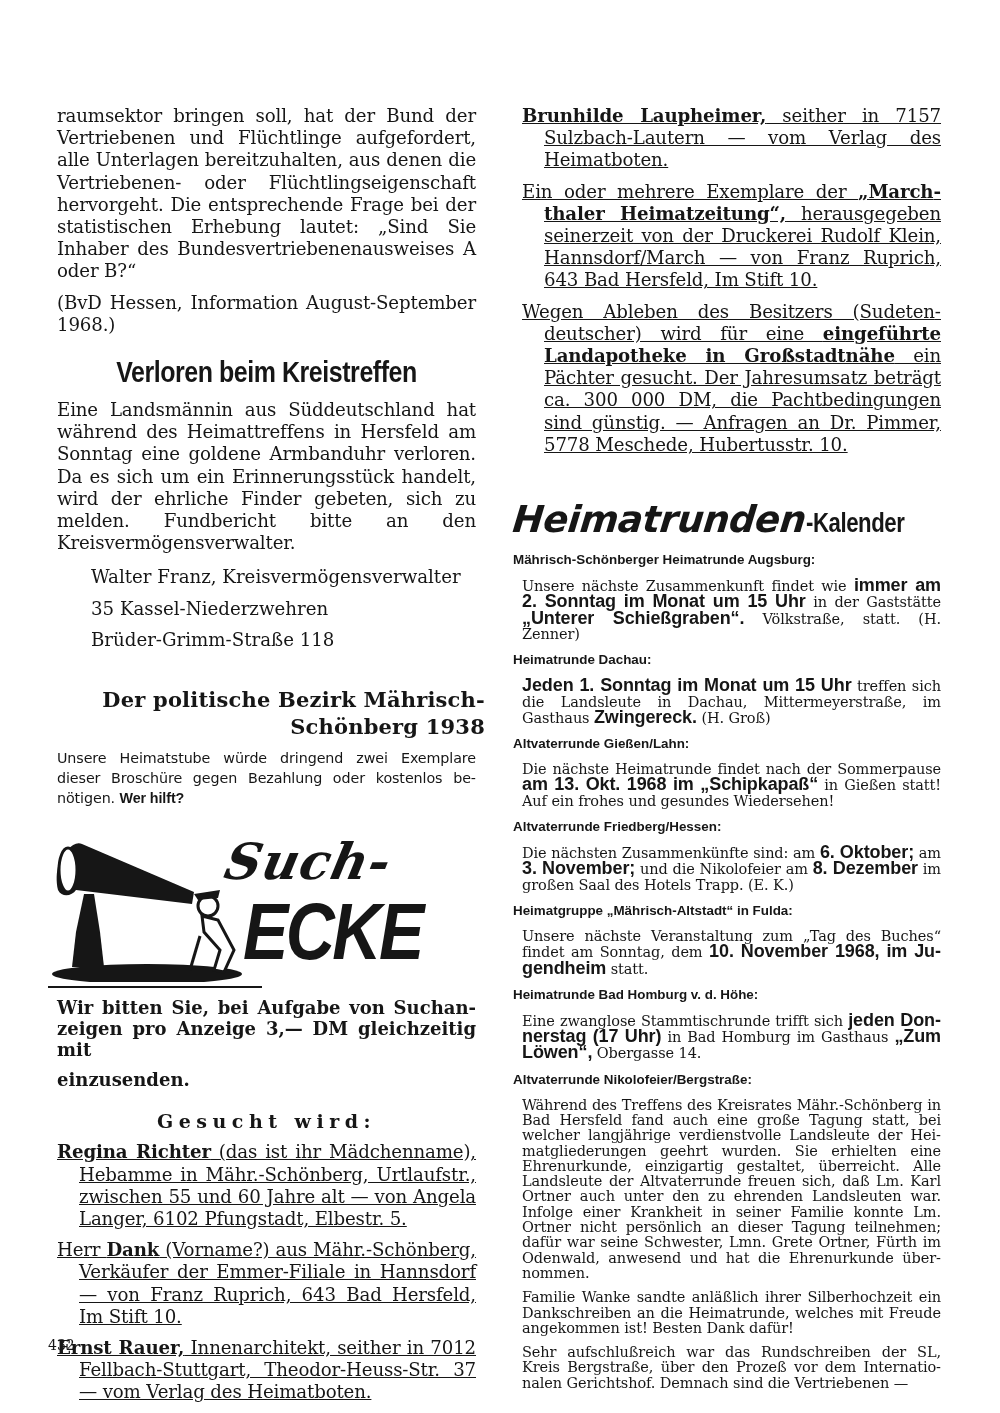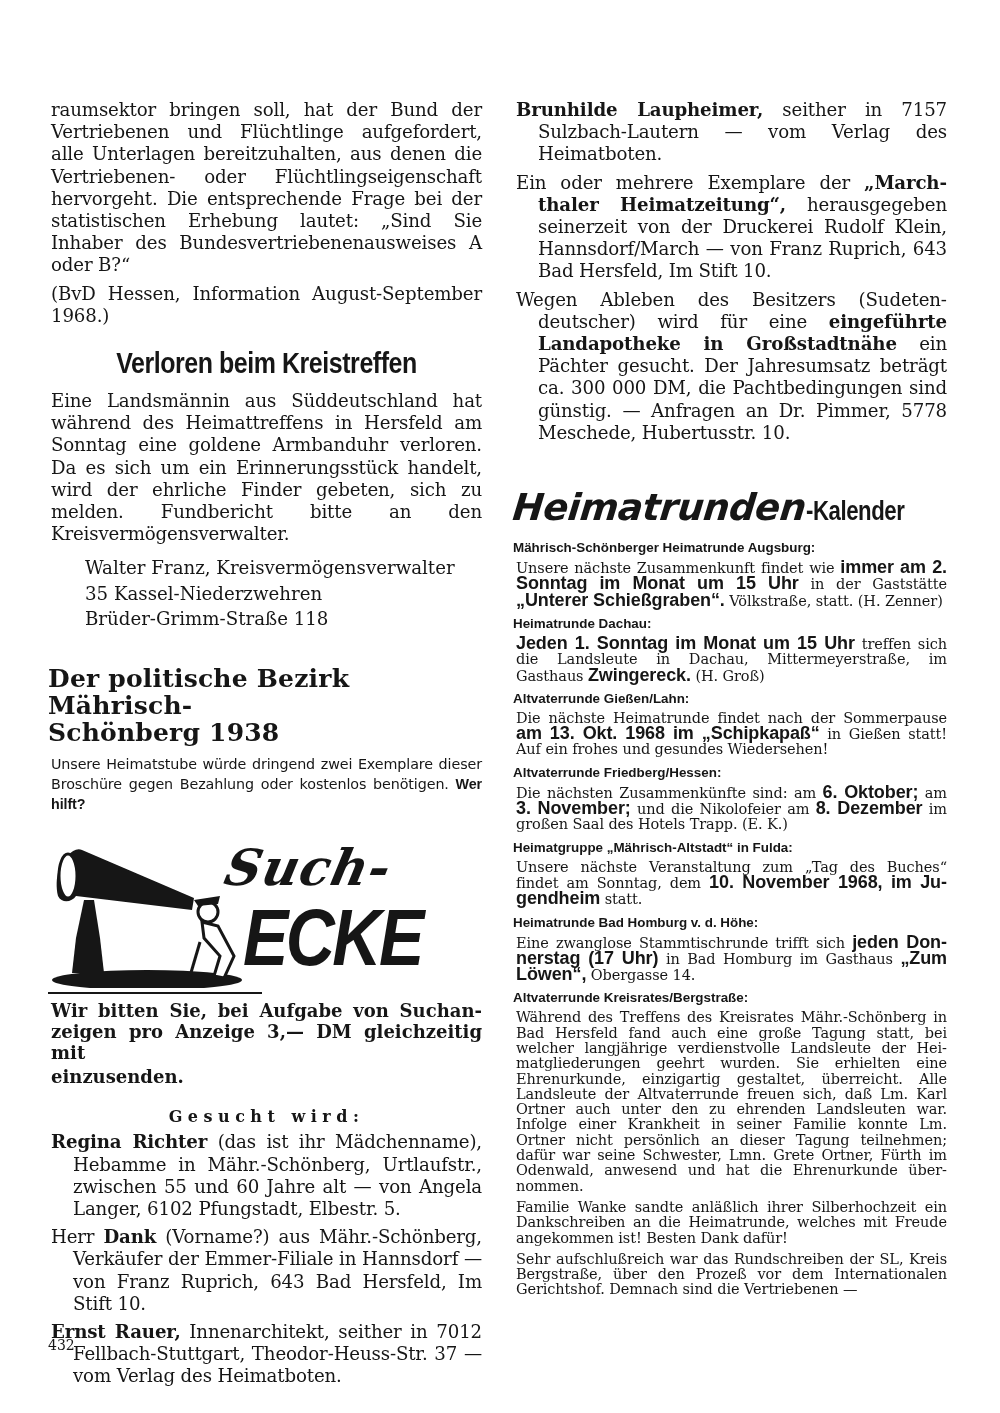--- a/index.html
+++ b/index.html
@@ -1,45 +1,45 @@
 <!DOCTYPE html>
 <html><head>
 <meta charset="utf-8">
 <style>
   html, body { margin: 0; padding: 0; background: #ffffff; }
   body { width: 1000px; height: 1413px; position: relative; overflow: hidden; color: #161616;
          font-family: "DejaVu Serif", serif; }
   .col { position: absolute; top: 96px; }
   .col-left { left: 48px; width: 437px; }
   .col-right { left: 513px; width: 437px; }
-  p { margin: 3px; }
+  p { margin: 9px; }
   .body { font-size: 18.2px; line-height: 22.2px; text-align: justify; hyphens: manual; letter-spacing: -0.15px; }
   .body + .body { margin-top: 6px; }
-  .hang { padding-left: 22px; text-indent: -22px; }
+  .hang { padding-left: 22px; text-indent: -22px; text-decoration: underline; }
   b, .bold { font-weight: bold; }
   .source { margin-top: 6px; }
   .h-verloren { font-family: "Liberation Sans", sans-serif; font-weight: bold; font-size: 29px;
                text-align: center; margin: 20px 0 10px; letter-spacing: -0.5px; transform: scaleX(0.86); }
   .sig { padding-left: 34px; font-size: 18.2px; line-height: 22.5px; margin-top: 12px; }
   .sig p + p { margin-top: 2px; }
-  .h-bezirk { font-family: "DejaVu Serif", serif; font-weight: bold; font-size: 25px; line-height: 27px;
-              text-align: left; margin: 34px 0 9px; letter-spacing: 0.2px; }
+  .h-bezirk { font-family: "DejaVu Serif", serif; font-weight: bold; font-size: 21px; line-height: 27px;
+              text-align: right; margin: 34px 0 9px; letter-spacing: 0.2px; }
   .sans-small { font-family: "DejaVu Sans", sans-serif; font-size: 14.3px; line-height: 19.8px; text-align: justify;
                 letter-spacing: -0.1px; }
   .sans-small .strong { font-family: "Liberation Sans", sans-serif; font-weight: bold; }
   .such-ecke { position: relative; height: 152px; margin-top: 24px; }
   .such-ecke svg { position: absolute; left: -6px; top: 0; }
   .such-script { position: absolute; left: 178px; top: 0px; font-family: "DejaVu Serif", serif; font-style: italic;
                  font-weight: bold; font-size: 50px; letter-spacing: 1px; transform: skewX(-12deg); }
   .such-block { position: absolute; left: 195px; top: 58px; font-family: "Liberation Sans", sans-serif; font-weight: bold;
                 font-style: italic; font-size: 80px; line-height: 84px; letter-spacing: -3px; transform: scaleX(0.85); transform-origin: left; }
   .rule { height: 2px; background: #161616; margin: 2px 0 6px; width: 214px; }
   .notice { font-weight: bold; font-size: 18px; line-height: 21px; text-align: justify; }
   .notice-last { text-align: left; }
-  .gesucht { font-weight: bold; font-size: 16px; text-align: center; letter-spacing: 5.5px; margin: 20px 0 5px; }
+  .gesucht { font-weight: bold; font-size: 19px; text-align: center; letter-spacing: 5.5px; margin: 20px 0 5px; }
   .pagenum { position: absolute; left: 48px; top: 1337px; font-size: 14px; }
 
   .h-kalender { margin: 42px 0 10px; white-space: nowrap; }
   .h-kalender .script { font-family: "DejaVu Sans", sans-serif; font-style: italic; font-weight: bold; font-size: 37px;
                         letter-spacing: -0.5px; display: inline-block; transform: skewX(-6deg); }
   .h-kalender .plain { font-family: "Liberation Sans", sans-serif; font-weight: bold; font-size: 27px; letter-spacing: -0.5px;
                        display: inline-block; transform: scaleX(0.82); transform-origin: left; }
   .kal-item { margin-bottom: 6px; }
   .kal-head { font-family: Liberation Sans, sans-serif; font-weight: bold; font-size: 13.4px; line-height: 18px; margin-bottom: 2px; }
   .kal-text { font-family: "DejaVu Serif", serif; font-size: 14.5px; line-height: 15.3px; text-align: justify; letter-spacing: -0.1px; }
@@ -122,19 +122,19 @@
       </div>
       <div class="kal-item">
         <div class="kal-head">Heimatgruppe „Mährisch-Altstadt“ in Fulda:</div>
         <p class="kal-text kal-para"><span>Unsere nächste Veranstaltung zum „Tag des Buches“ findet am Sonntag, dem </span><span class="strong">10. November 1968, im Ju­gendheim</span><span> statt.</span></p>
       </div>
       <div class="kal-item">
         <div class="kal-head">Heimatrunde Bad Homburg v. d. Höhe:</div>
         <p class="kal-text kal-para"><span>Eine zwanglose Stammtischrunde trifft sich </span><span class="strong">jeden Don­nerstag (17 Uhr)</span><span> in Bad Homburg im Gasthaus </span><span class="strong">„Zum Löwen“,</span><span> Obergasse 14.</span></p>
       </div>
       <div class="kal-item">
-        <div class="kal-head">Altvaterrunde Kreisrates/Bergstraße:</div>
+        <div class="kal-head">Altvaterrunde Nikolofeier/Bergstraße:</div>
         <p class="kal-text kal-para"><span>Während des Treffens des Kreisrates Mähr.-Schönberg in Bad Hersfeld fand auch eine große Tagung statt, bei welcher langjährige verdienstvolle Landsleute der Hei­matgliederungen geehrt wurden. Sie erhielten eine Ehrenurkunde, einzigartig gestaltet, überreicht. Alle Landsleute der Altvaterrunde freuen sich, daß Lm. Karl Ortner auch unter den zu ehrenden Landsleuten war. Infolge einer Krankheit in seiner Familie konnte Lm. Ortner nicht persönlich an dieser Tagung teilnehmen; dafür war seine Schwester, Lmn. Grete Ortner, Fürth im Odenwald, anwesend und hat die Ehrenurkunde über­nommen.</span></p>
         <p class="kal-text kal-para"><span>Familie Wanke sandte anläßlich ihrer Silberhochzeit ein Dankschreiben an die Heimatrunde, welches mit Freude angekommen ist! Besten Dank dafür!</span></p>
         <p class="kal-text kal-para"><span>Sehr aufschlußreich war das Rundschreiben der SL, Kreis Bergstraße, über den Prozeß vor dem Internatio­nalen Gerichtshof. Demnach sind die Vertriebenen —</span></p>
       </div>
     </div>
 </div>
 
 </body></html>

